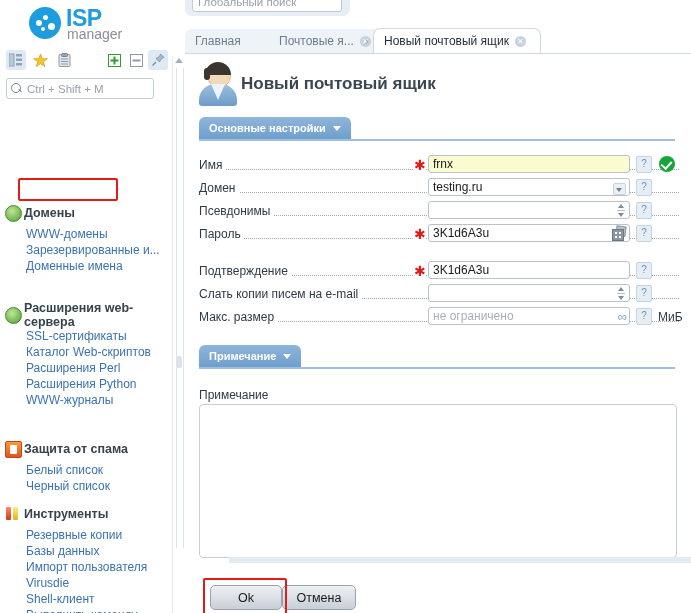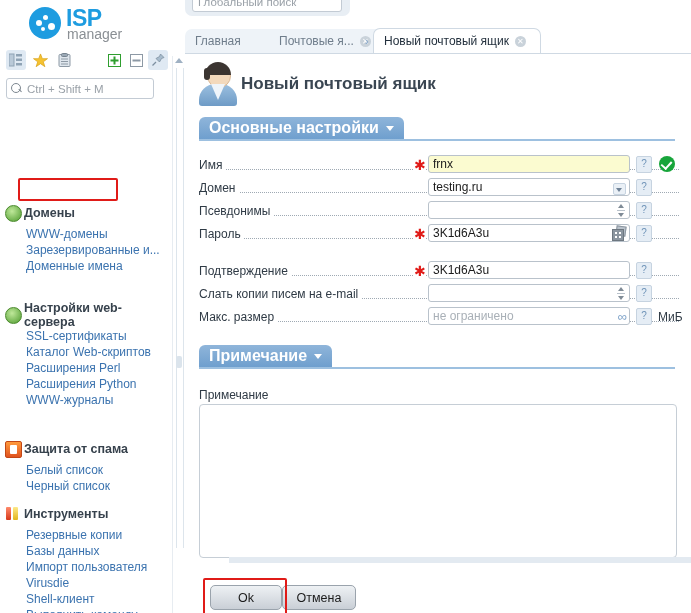--- a/index.html
+++ b/index.html
@@ -149,21 +149,21 @@
     position:absolute;left:12px;top:8px;width:42px;height:44px;
   }
   .av-head{position:absolute;left:10px;top:2px;width:22px;height:22px;border-radius:50%;background:#f3d9bc;border:1px solid #d9b896;}
   .av-hair{position:absolute;left:8px;top:0px;width:26px;height:13px;border-radius:13px 13px 0 0;background:#3b3531;}
   .av-hair2{position:absolute;left:7px;top:6px;width:6px;height:12px;border-radius:3px;background:#3b3531;}
   .av-body{position:absolute;left:2px;top:22px;width:38px;height:22px;border-radius:16px 16px 3px 3px;background:linear-gradient(#9cc0e0,#6e9bc6);}
   .av-shirt{position:absolute;left:14px;top:22px;width:14px;height:16px;background:#eef4fa;clip-path:polygon(0 0,100% 0,50% 100%);}
   .sec-tab{
     position:absolute;height:22px;border-radius:6px 6px 0 0;
     background:linear-gradient(#8fb5da,#6f9fce);
-    color:#fff;font-size:16px;font-weight:bold;
+    color:#fff;font-size:11px;font-weight:bold;
     display:flex;align-items:center;padding:0 10px;
   }
   .sec-tab .car{
     margin-left:7px;width:0;height:0;
     border-left:4px solid transparent;border-right:4px solid transparent;border-top:5px solid #fff;
   }
   .sec-rule{position:absolute;height:2px;background:#9dc0e0;}
   .frow{position:absolute;left:14px;width:480px;height:20px;}
   .flabel{
     position:absolute;left:0;top:3px;font-size:12px;color:#2f3a45;
@@ -313,21 +313,21 @@
         <span>Зарезервированные и...</span>
       </div>
     <div class="grp-link">
         <span>Доменные имена</span>
       </div>
   </div>
 
   <div class="grp" style="top:306px;">
     <div class="grp-head">
       <span class="grp-ico ico-globe2"></span>
-      <span>Настройки web-сервера</span>
+      <span>Расширения web-сервера</span>
     </div>
     <div class="grp-link" style="margin-top:4px;">
         <span>SSL-сертификаты</span>
       </div>
     <div class="grp-link">
         <span>Каталог Web-скриптов</span>
       </div>
     <div class="grp-link">
         <span>Расширения Perl</span>
       </div>

